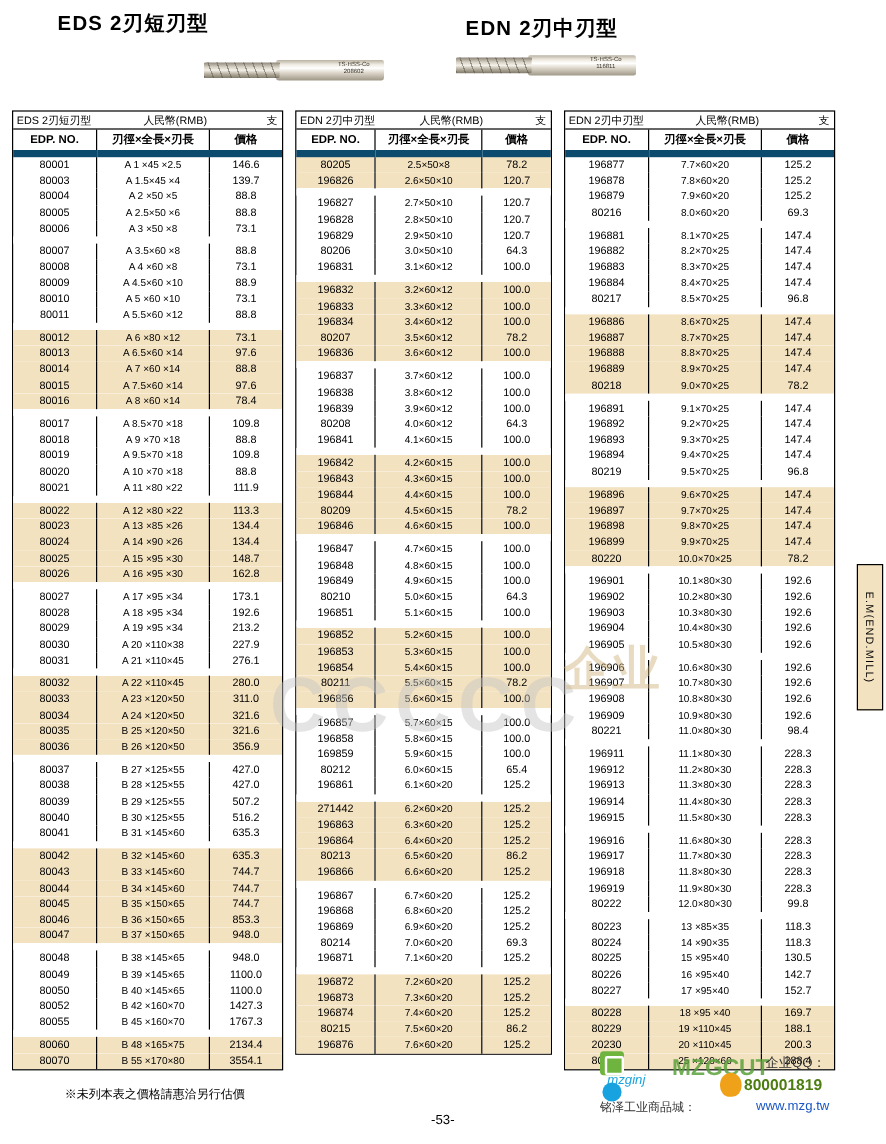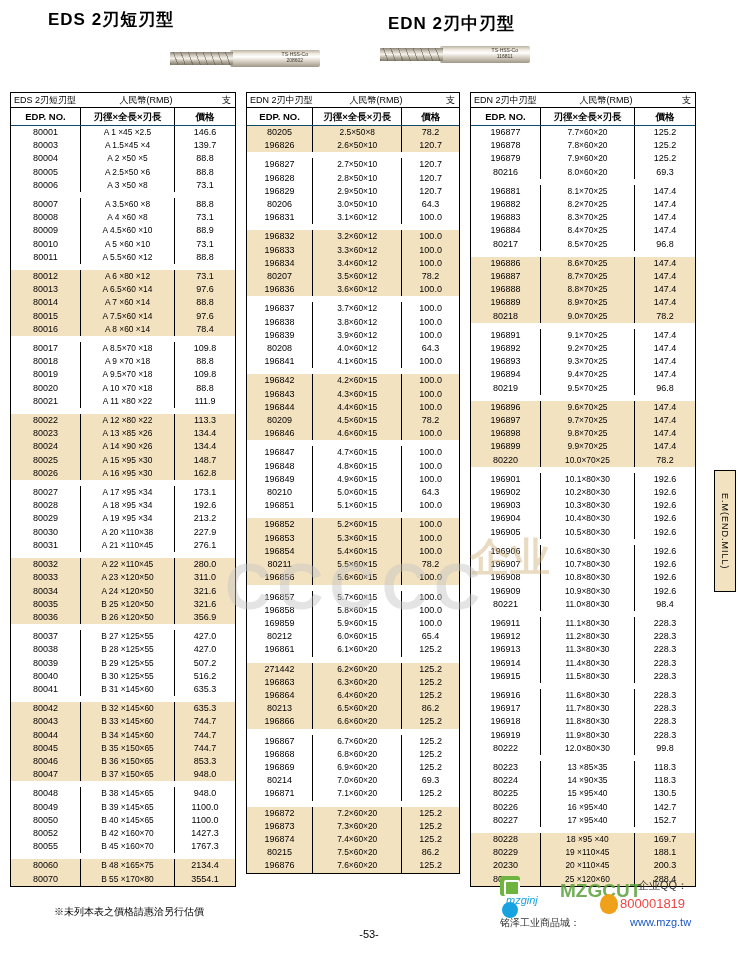--- a/index.html
+++ b/index.html
@@ -43,21 +43,21 @@
   .colhead .lt{position:absolute;left:3px;top:1px;}
   .colhead .ct{position:absolute;left:50%;transform:translateX(-50%);top:1px;margin-left:23px;}
   .colhead .rt{position:absolute;right:4px;top:1px;}
 
   table.grid{border-collapse:collapse;width:100%;table-layout:fixed;font-size:9px;}
   table.grid th,table.grid td{
     border-left:1px solid #000;border-right:1px solid #000;
     padding:0;height:13.2px;line-height:13.2px;
     text-align:center;white-space:nowrap;overflow:hidden;
   }
-  table.grid th{border-bottom:1px solid #0c4a6e;border-top:0;font-weight:bold;font-size:9.5px;height:17px;line-height:17px;}
+  table.grid th{border-bottom:6px solid #0c4a6e;border-top:0;font-weight:bold;font-size:9.5px;height:17px;line-height:17px;}
   table.grid tr td:first-child,table.grid tr th:first-child{border-left:0;}
   table.grid tr td:last-child,table.grid tr th:last-child{border-right:0;}
   td.epd{font-size:9px;}
   td.spec{font-size:8.4px;}
   td.price{font-size:9px;}
   tr.shade td{background:#f3e2c0;}
   tr.gap td{height:6px;border-left:1px solid #000;border-right:1px solid #000;background:#fff;}
 
   
   .sidetab{position:absolute;right:2px;top:470px;width:20px;height:120px;
@@ -70,21 +70,21 @@
 
   
   .wm{position:absolute;font-weight:bold;pointer-events:none;}
   #wm1{left:225px;top:505px;font-size:64px;color:rgba(196,196,196,.45);letter-spacing:6px;margin-top:45px;}
   #wm2{left:470px;top:530px;font-size:40px;color:rgba(205,175,120,.45);}
   #wm3{left:560px;top:880px;font-size:19px;color:rgba(90,160,60,.85);}
 
   
   .promo{position:absolute;left:500px;top:878px;width:238px;height:70px;font-size:9px;}
   .promo .qq{position:absolute;left:138px;top:0px;font-size:11px;color:#333;}
-  .promo .qqnum{position:absolute;left:120px;top:18px;font-size:13px;font-weight:normal;color:#ef4444;}
+  .promo .qqnum{position:absolute;left:120px;top:18px;font-size:13px;font-weight:bold;color:#4d7c0f;}
   .promo .shop{position:absolute;left:0px;top:38px;font-size:10px;color:#333;}
   .promo .url{position:absolute;left:130px;top:38px;font-size:11px;color:#1a57c4;}
   .promo .skype{position:absolute;left:6px;top:16px;font-size:11px;color:#18a3e0;font-style:italic;}
   .greenbox{position:absolute;left:500px;top:876px;width:20px;height:20px;background:#6fb43f;border-radius:3px;}
   .greenbox:after{content:"";position:absolute;left:4px;top:4px;width:12px;height:12px;border:2px solid #fff;border-radius:2px;}
   .skypedot{position:absolute;left:502px;top:902px;width:16px;height:16px;border-radius:50%;background:#18a3e0;}
   .qqdot{position:absolute;left:600px;top:894px;width:18px;height:20px;border-radius:50% 50% 45% 45%;background:#f0a11a;}
 </style>
 </head>
 <body>

